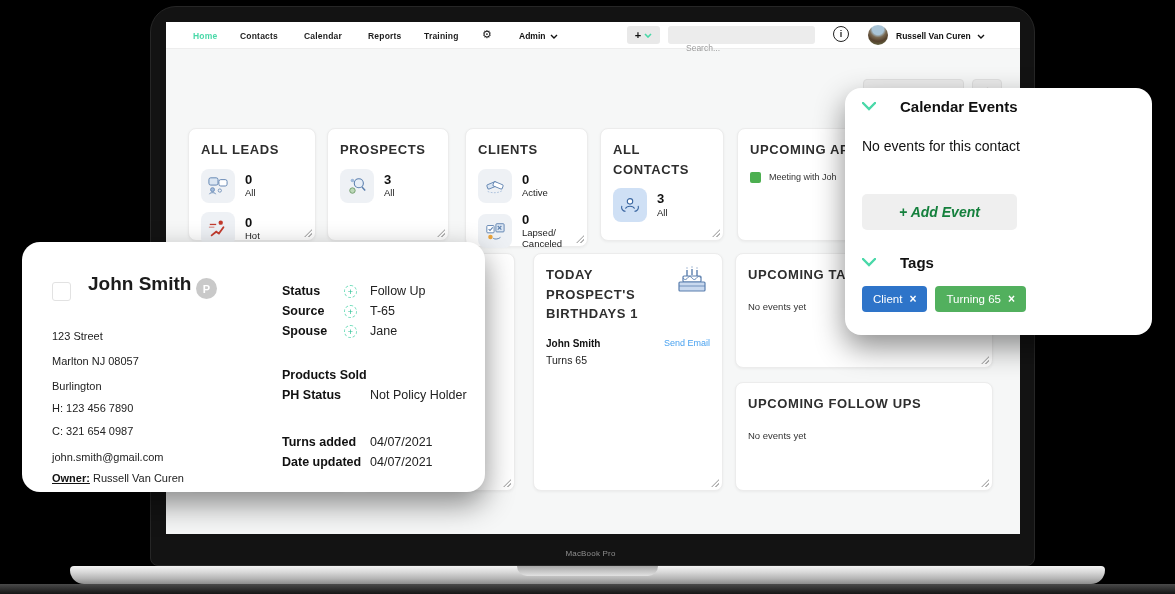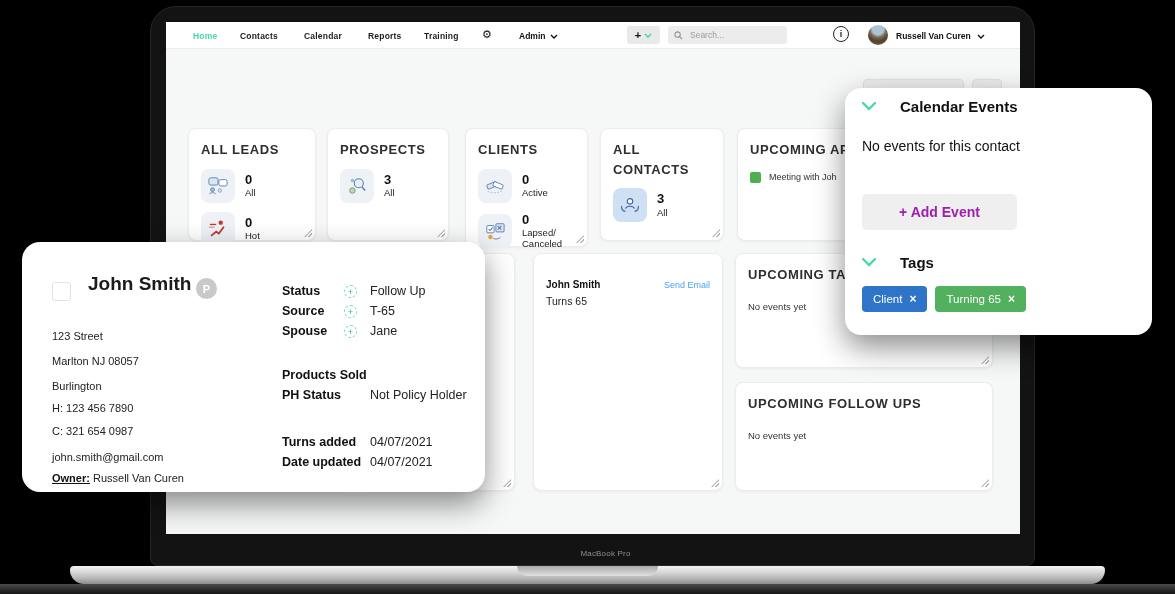--- a/index.html
+++ b/index.html
@@ -5,21 +5,21 @@
   html,body{margin:0;padding:0;background:#000;}
   #canvas{position:relative;width:1175px;height:594px;overflow:hidden;
           font-family:"Liberation Sans",sans-serif;background:#000;}
 
   
   .lid{position:absolute;left:150px;top:6px;width:885px;height:560px;
        background:#131313;border:1px solid #262626;box-sizing:border-box;
        border-radius:26px 26px 8px 8px;}
   .screen{position:absolute;left:166px;top:22px;width:854px;height:512px;
           background:#f6f7f7;overflow:hidden;}
-  .macbook-label{position:absolute;left:163px;top:549px;width:885px;text-align:center;
+  .macbook-label{position:absolute;left:148px;top:549px;width:885px;text-align:center;
                  font-size:8px;color:#8e8e8e;letter-spacing:.2px;}
   .base{position:absolute;left:70px;top:566px;width:1035px;height:18px;
         background:linear-gradient(180deg,#f4f4f4 0%,#d8d8d8 35%,#b5b5b5 70%,#8c8c8c 100%);
         border-radius:4px 4px 14px 14px;}
   .base-notch{position:absolute;left:517px;top:566px;width:141px;height:10px;
         background:linear-gradient(180deg,#a8a8a8,#e2e2e2);border-radius:0 0 10px 10px;}
   .base-shadow{position:absolute;left:0;top:584px;width:1175px;height:10px;
         background:linear-gradient(180deg,#4a4a4a,#151515);}
 
   
@@ -27,22 +27,22 @@
           border-bottom:1px solid #ededed;z-index:2;}
   .nav-item{position:absolute;top:9px;font-size:8.5px;font-weight:bold;color:#1d1d1d;
             letter-spacing:.2px;cursor:pointer;white-space:nowrap;}
   .nav-item.active{color:#49d8a8;}
   .gear{position:absolute;top:6px;font-size:11px;color:#111;}
   .nav-admin{position:absolute;top:9px;display:flex;align-items:center;gap:5px;}
   .nav-admin span{font-size:8.5px;font-weight:bold;color:#111;}
   .add-btn{position:absolute;top:4px;width:33px;height:18px;background:#e9e9e9;border-radius:3px;
            display:flex;align-items:center;justify-content:center;gap:3px;cursor:pointer;}
   .add-btn .plus{font-size:11px;font-weight:bold;color:#111;line-height:1;}
-  .searchbox{position:absolute;top:4px;width:119px;height:18px;background:#ececec;border-radius:3px;
-             display:flex;align-items:center;padding:0 6px;box-sizing:border-box;gap:5px;}
+  .searchbox{position:absolute;top:4px;width:147px;height:18px;background:#ececec;border-radius:3px;
+             display:flex;align-items:center;padding:0 6px;box-sizing:border-box;gap:16px;flex-direction:column;}
   .searchbox input{flex:1;border:none;background:transparent;outline:none;
                    font-size:8.5px;color:#666;font-family:inherit;min-width:0;}
   .searchbox input::placeholder{color:#9c9c9c;}
   .info-btn{position:absolute;top:4px;width:16px;height:16px;border:1.3px solid #222;border-radius:50%;
             display:flex;align-items:center;justify-content:center;font-size:9px;font-weight:bold;
             color:#222;box-sizing:border-box;cursor:pointer;}
   .avatar{position:absolute;top:3px;width:20px;height:20px;border-radius:50%;overflow:hidden;
           background:radial-gradient(circle at 50% 20%,#a9c4d6 0 30%,#7a6a52 45%,#54402c 65%,#6b7b4f 100%);
           cursor:pointer;}
   .user-name{position:absolute;top:9px;display:flex;align-items:center;gap:6px;cursor:pointer;}
@@ -100,22 +100,22 @@
                border-radius:50%;color:#2bbf93;font-size:9px;line-height:13px;text-align:center;
                box-sizing:border-box;cursor:pointer;}
 
   
   .calendar-card{position:absolute;left:845px;top:88px;width:307px;height:247px;background:#fff;
                  border-radius:16px;box-shadow:0 12px 30px rgba(0,0,0,.45);z-index:40;}
   .cal-head{position:absolute;left:17px;top:10px;display:flex;align-items:center;gap:24px;cursor:pointer;}
   .cal-title{font-size:15px;font-weight:bold;color:#111;}
   .cal-empty{position:absolute;left:17px;top:50px;font-size:14px;color:#111;}
   .add-event-btn{position:absolute;left:17px;top:106px;width:155px;height:36px;background:#efefef;
-                 border:none;border-radius:5px;font-size:14px;font-weight:bold;color:#a21caf;
-                 font-family:inherit;cursor:pointer;}
+                 border:none;border-radius:5px;font-size:14px;font-weight:bold;color:#15803d;
+                 font-family:inherit;cursor:pointer;font-style:italic;}
   .tags-head{position:absolute;left:17px;top:166px;display:flex;align-items:center;gap:24px;cursor:pointer;}
   .tags-row{position:absolute;left:17px;top:198px;display:flex;gap:8px;}
   .tag{height:26px;border-radius:4px;padding:0 11px;display:flex;align-items:center;gap:7px;
        color:#fff;font-size:11.5px;cursor:pointer;}
   .tag .x{font-weight:bold;font-size:12px;cursor:pointer;}
   .tag-blue{background:#2e74c9;}
   .tag-green{background:#52b05e;}
   .chev{display:block;}
 </style>
 </head>
@@ -288,20 +288,35 @@
     </div>
 
     <div class="card" style="left:22px;top:231px;width:160px;height:238px">
       <div class="resize-handle"></div>
     </div>
     <div class="card" style="left:196px;top:231px;width:153px;height:238px">
       <div class="resize-handle"></div>
     </div>
 
     <div class="card" style="left:367px;top:231px;width:190px;height:238px">
+      <div class="bday-head">
+        <div class="card-title bday-title">TODAY PROSPECT'S BIRTHDAYS 1</div>
+        <svg width="36" height="30" viewBox="0 0 36 30">
+            <line x1="13" y1="5" x2="13" y2="11" stroke="#5b7fae" stroke-width="1.4"></line>
+            <line x1="18" y1="4" x2="18" y2="10" stroke="#5b7fae" stroke-width="1.4"></line>
+            <line x1="23" y1="5" x2="23" y2="11" stroke="#5b7fae" stroke-width="1.4"></line>
+            <line x1="13" y1="2.5" x2="13" y2="3.5" stroke="#5b7fae" stroke-width="1"></line>
+            <line x1="18" y1="1.5" x2="18" y2="2.5" stroke="#5b7fae" stroke-width="1"></line>
+            <line x1="23" y1="2.5" x2="23" y2="3.5" stroke="#5b7fae" stroke-width="1"></line>
+            <rect x="9" y="11" width="18" height="6" rx="1" fill="#fff" stroke="#5b7fae" stroke-width="1.2"></rect>
+            <path d="M9 13c1.5 2 3 2 4.5 0s3 -2 4.5 0 3 2 4.5 0 3-2 4.5 0" fill="none" stroke="#5b7fae" stroke-width="1"></path>
+            <rect x="5" y="17" width="26" height="9" rx="1" fill="#c9d9ef" stroke="#5b7fae" stroke-width="1.2"></rect>
+            <line x1="5" y1="21" x2="31" y2="21" stroke="#5b7fae" stroke-width=".8"></line>
+          </svg>
+      </div>
       <div class="bday-entry">
         <div class="bday-row">
           <span class="bday-name">John Smith</span>
           <span class="send-email">Send Email</span>
         </div>
         <div class="bday-detail">Turns 65</div>
       </div>
       <div class="resize-handle"></div>
     </div>
 

